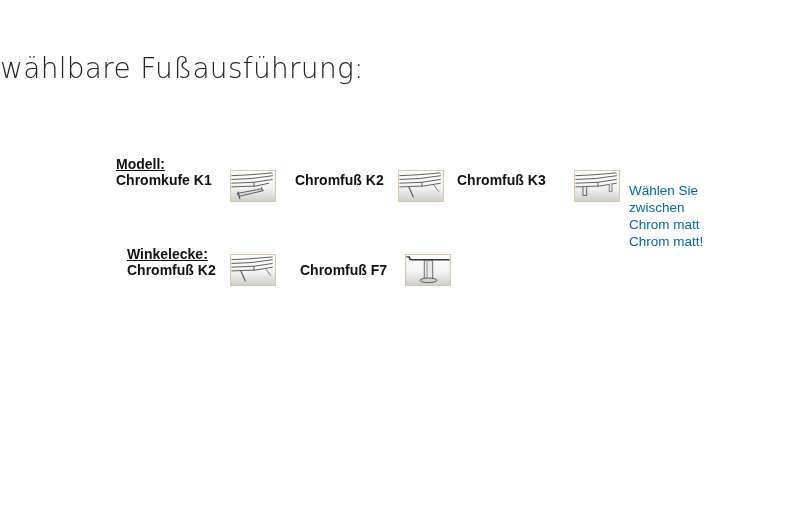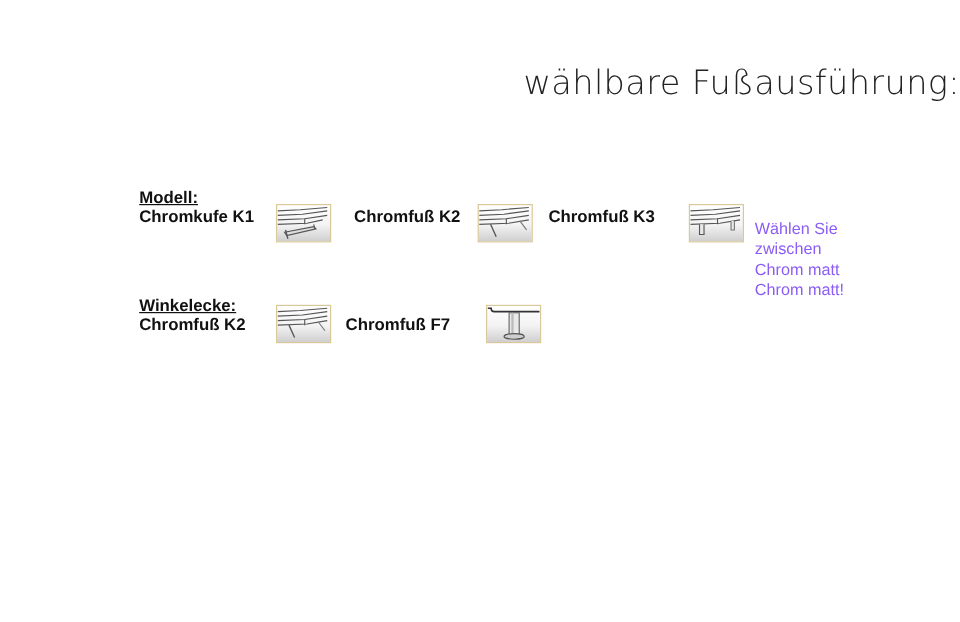--- a/index.html
+++ b/index.html
@@ -1,37 +1,37 @@
 <!DOCTYPE html>
 <html><head>
   <meta charset="utf-8">
   <style>
     html, body { margin: 0; padding: 0; }
     body {
       width: 800px; height: 518px; background: #ffffff; position: relative; overflow: hidden;
       font-family: "Liberation Sans", sans-serif; color: #111;
     }
     .title {
-      position: absolute; left: 0; width: 800px; top: 52px; text-align: right;
+      position: absolute; left: 0; width: 800px; top: 52px; text-align: left;
       font-family: "DejaVu Sans", sans-serif; font-weight: 300; font-size: 28px; color: #222;
       letter-spacing: 0.3px;
     }
     .label {
       position: absolute; font-weight: bold; font-size: 14px; line-height: 16px; color: #111; white-space: nowrap;
     }
     .label u { }
     .thumb {
       position: absolute; width: 46px; height: 32px;
       border: 1px solid #d9c89a;
       background: linear-gradient(#ffffff 0%, #f3f3f3 55%, #cfcfcf 100%);
       box-sizing: border-box; overflow: hidden;
     }
     .thumb svg { display: block; width: 100%; height: 100%; }
     .note {
-      position: absolute; left: 629px; top: 182px; font-size: 13.5px; line-height: 17px; color: #8b5cf6;
+      position: absolute; left: 629px; top: 182px; font-size: 13.5px; line-height: 17px; color: #0369a1;
       width: 90px;
     }
     .note span { display: block; }
   </style>
 </head>
 <body>
 
 <div class="title">wählbare Fußausführung:</div>
 
 <div class="label" style="left:116px; top:156px;">
@@ -77,37 +77,37 @@
   </svg>
 </div>
 
 <div class="note">
   <span>Wählen Sie</span>
   <span>zwischen</span>
   <span>Chrom matt</span>
   <span>Chrom matt!</span>
 </div>
 
-<div class="label" style="left:116px; top:246px;">
+<div class="label" style="left:127px; top:246px;">
   <u>Winkelecke:</u><br>
   <span>Chromfuß K2</span>
 </div>
 <div class="thumb" style="left:230px; top:254px;">
   <svg viewBox="0 0 46 32">
     <path d="M0 5 L20 4 L44 2" stroke="#555" fill="none" stroke-width="1"></path>
     <path d="M0 9 L22 8 L44 5" stroke="#555" fill="none" stroke-width="1"></path>
     <path d="M0 13 L24 12 L44 9" stroke="#555" fill="none" stroke-width="1"></path>
     <path d="M0 17 L26 16 L44 13" stroke="#555" fill="none" stroke-width="1"></path>
     <path d="M24 12 L24 17" stroke="#555" stroke-width="1"></path>
     <path d="M10 17 L15 28" stroke="#555" stroke-width="1.2"></path>
     <path d="M36 14 L42 22" stroke="#777" stroke-width="1"></path>
   </svg>
 </div>
 
-<div class="label" style="left:288px; top:262px;">Chromfuß F7</div>
+<div class="label" style="left:300px; top:262px;">Chromfuß F7</div>
 <div class="thumb" style="left:405px; top:254px;">
   <svg viewBox="0 0 46 32">
     <path d="M0 2 L3 2 Q3 5 6 5 L46 5" stroke="#333" fill="none" stroke-width="1.5"></path>
     <rect x="19" y="6" width="9" height="20" fill="#e9e9e9" stroke="#666" stroke-width="1"></rect>
     <rect x="21" y="6" width="2" height="20" fill="#bbb"></rect>
     <ellipse cx="23.5" cy="27" rx="9" ry="2.5" fill="#cfcfcf" stroke="#555" stroke-width="1"></ellipse>
   </svg>
 </div>
 
 </body></html>

